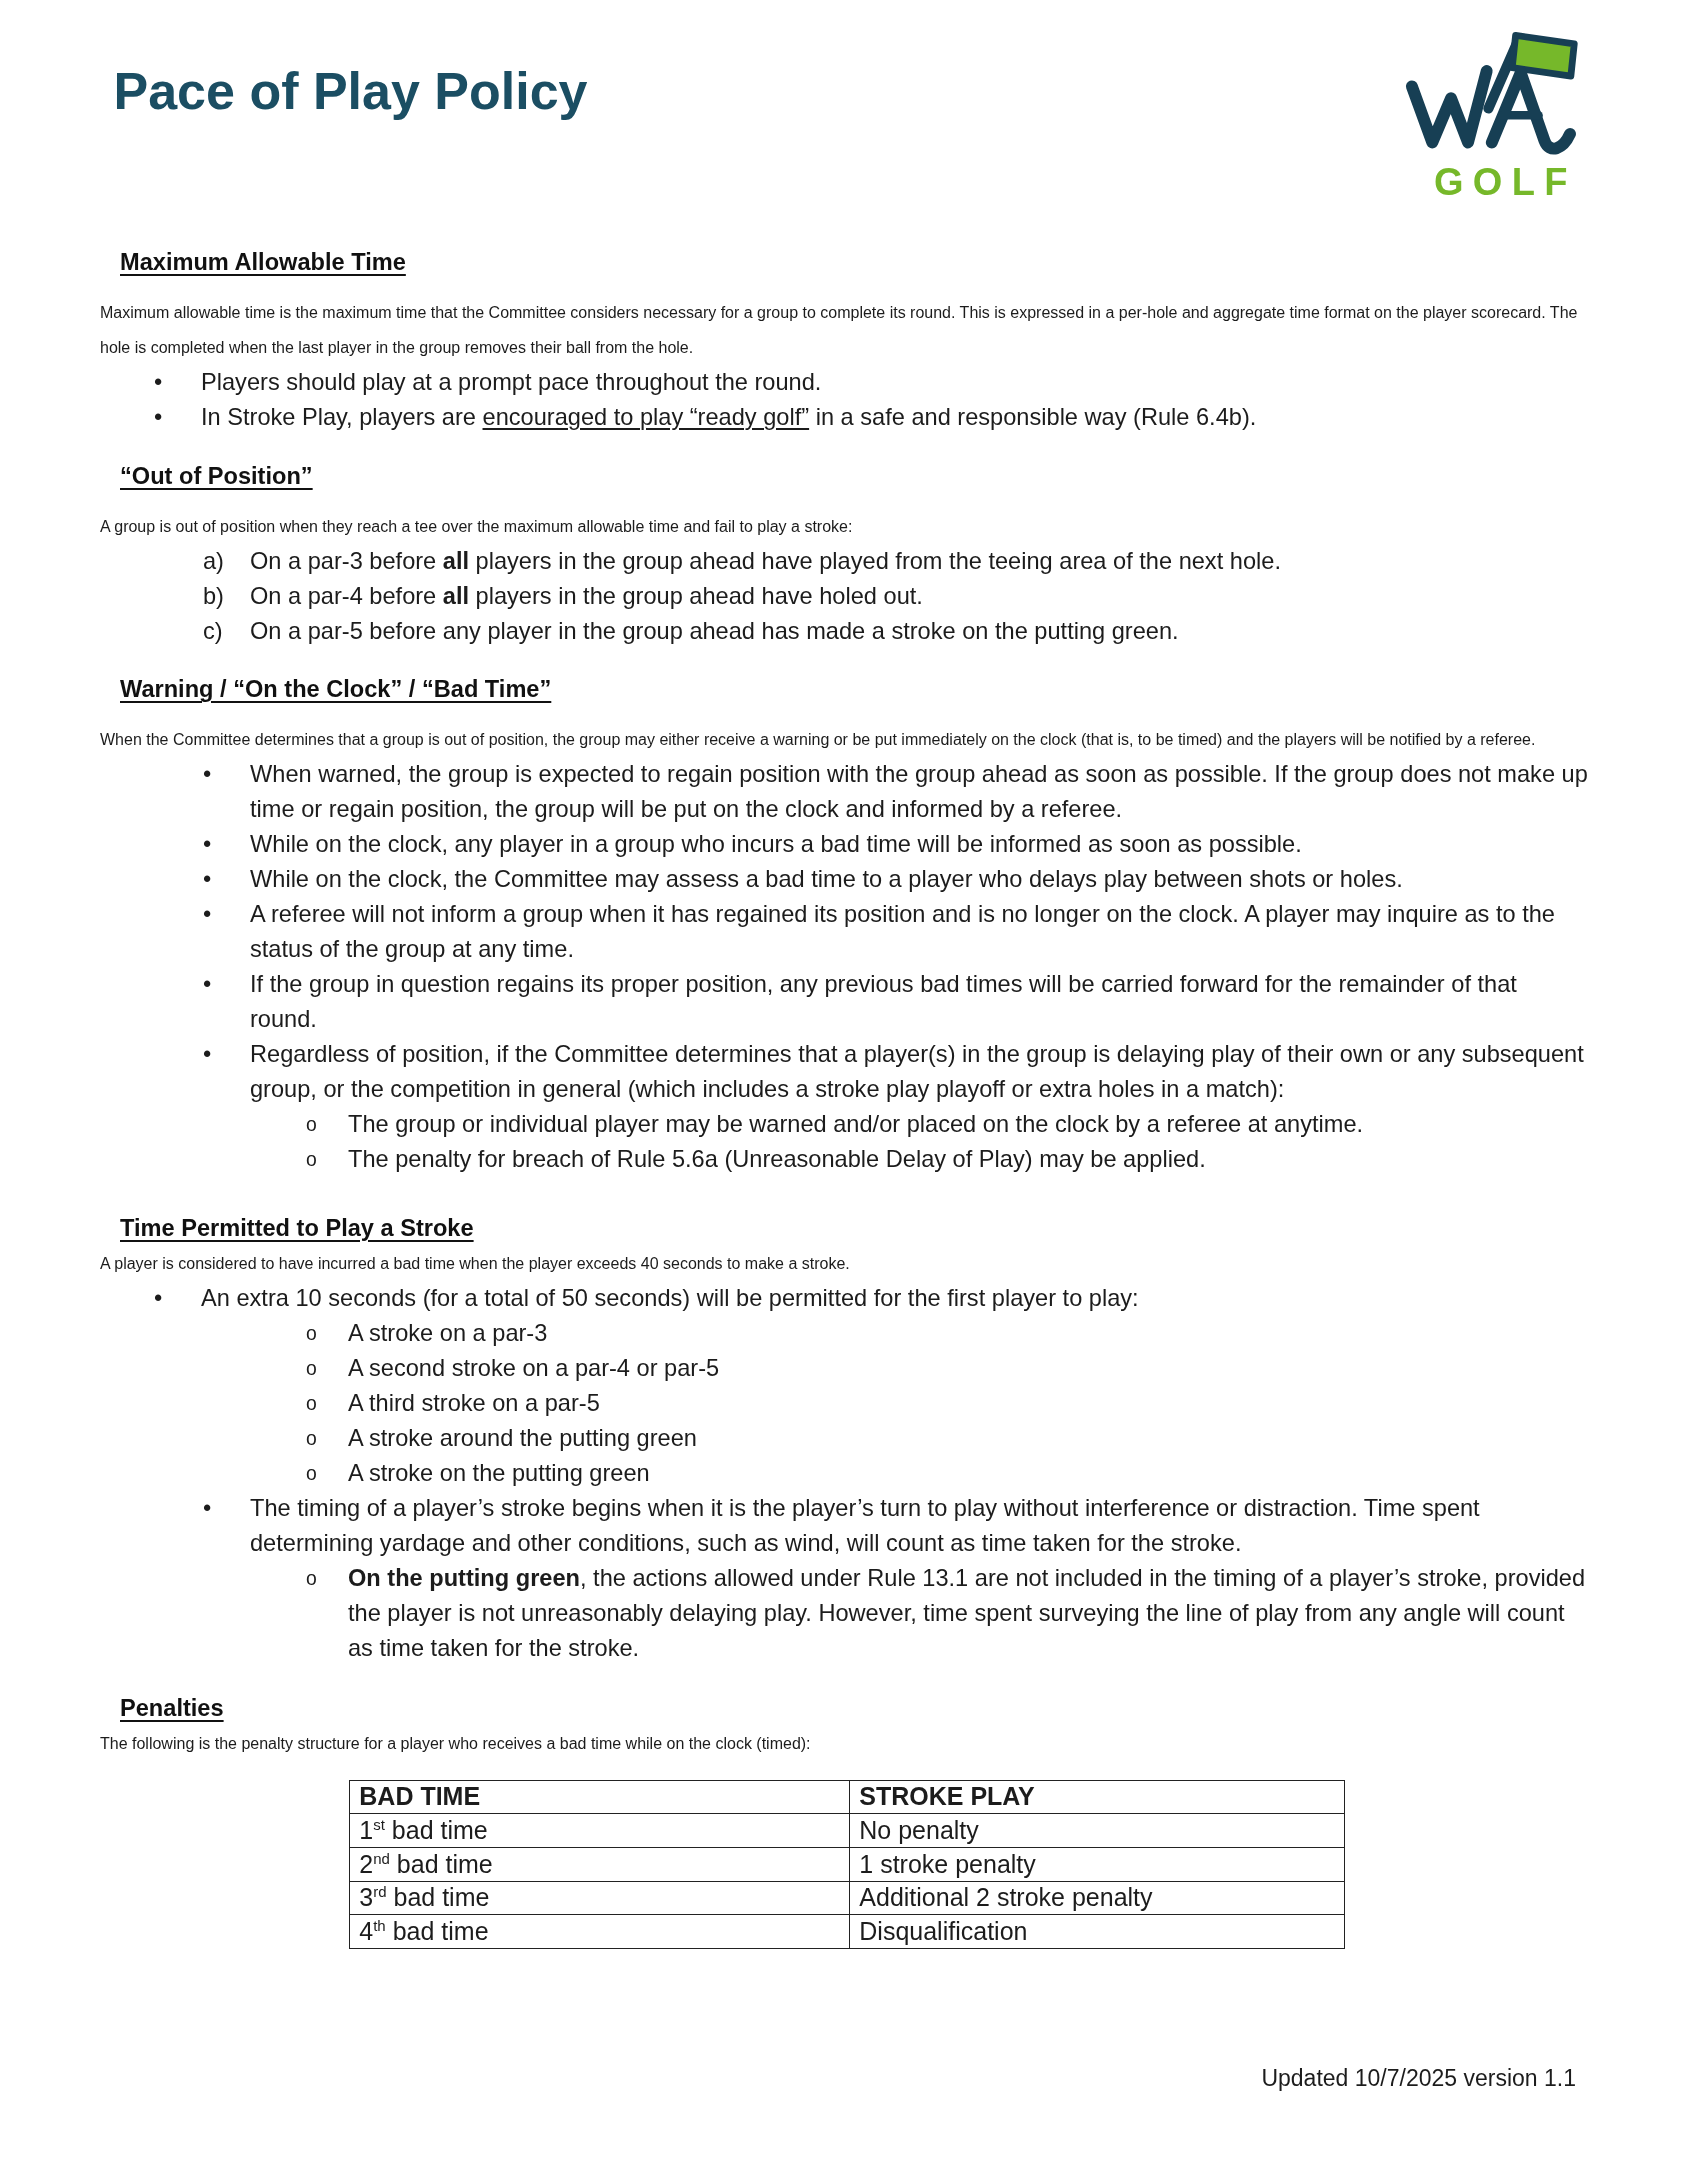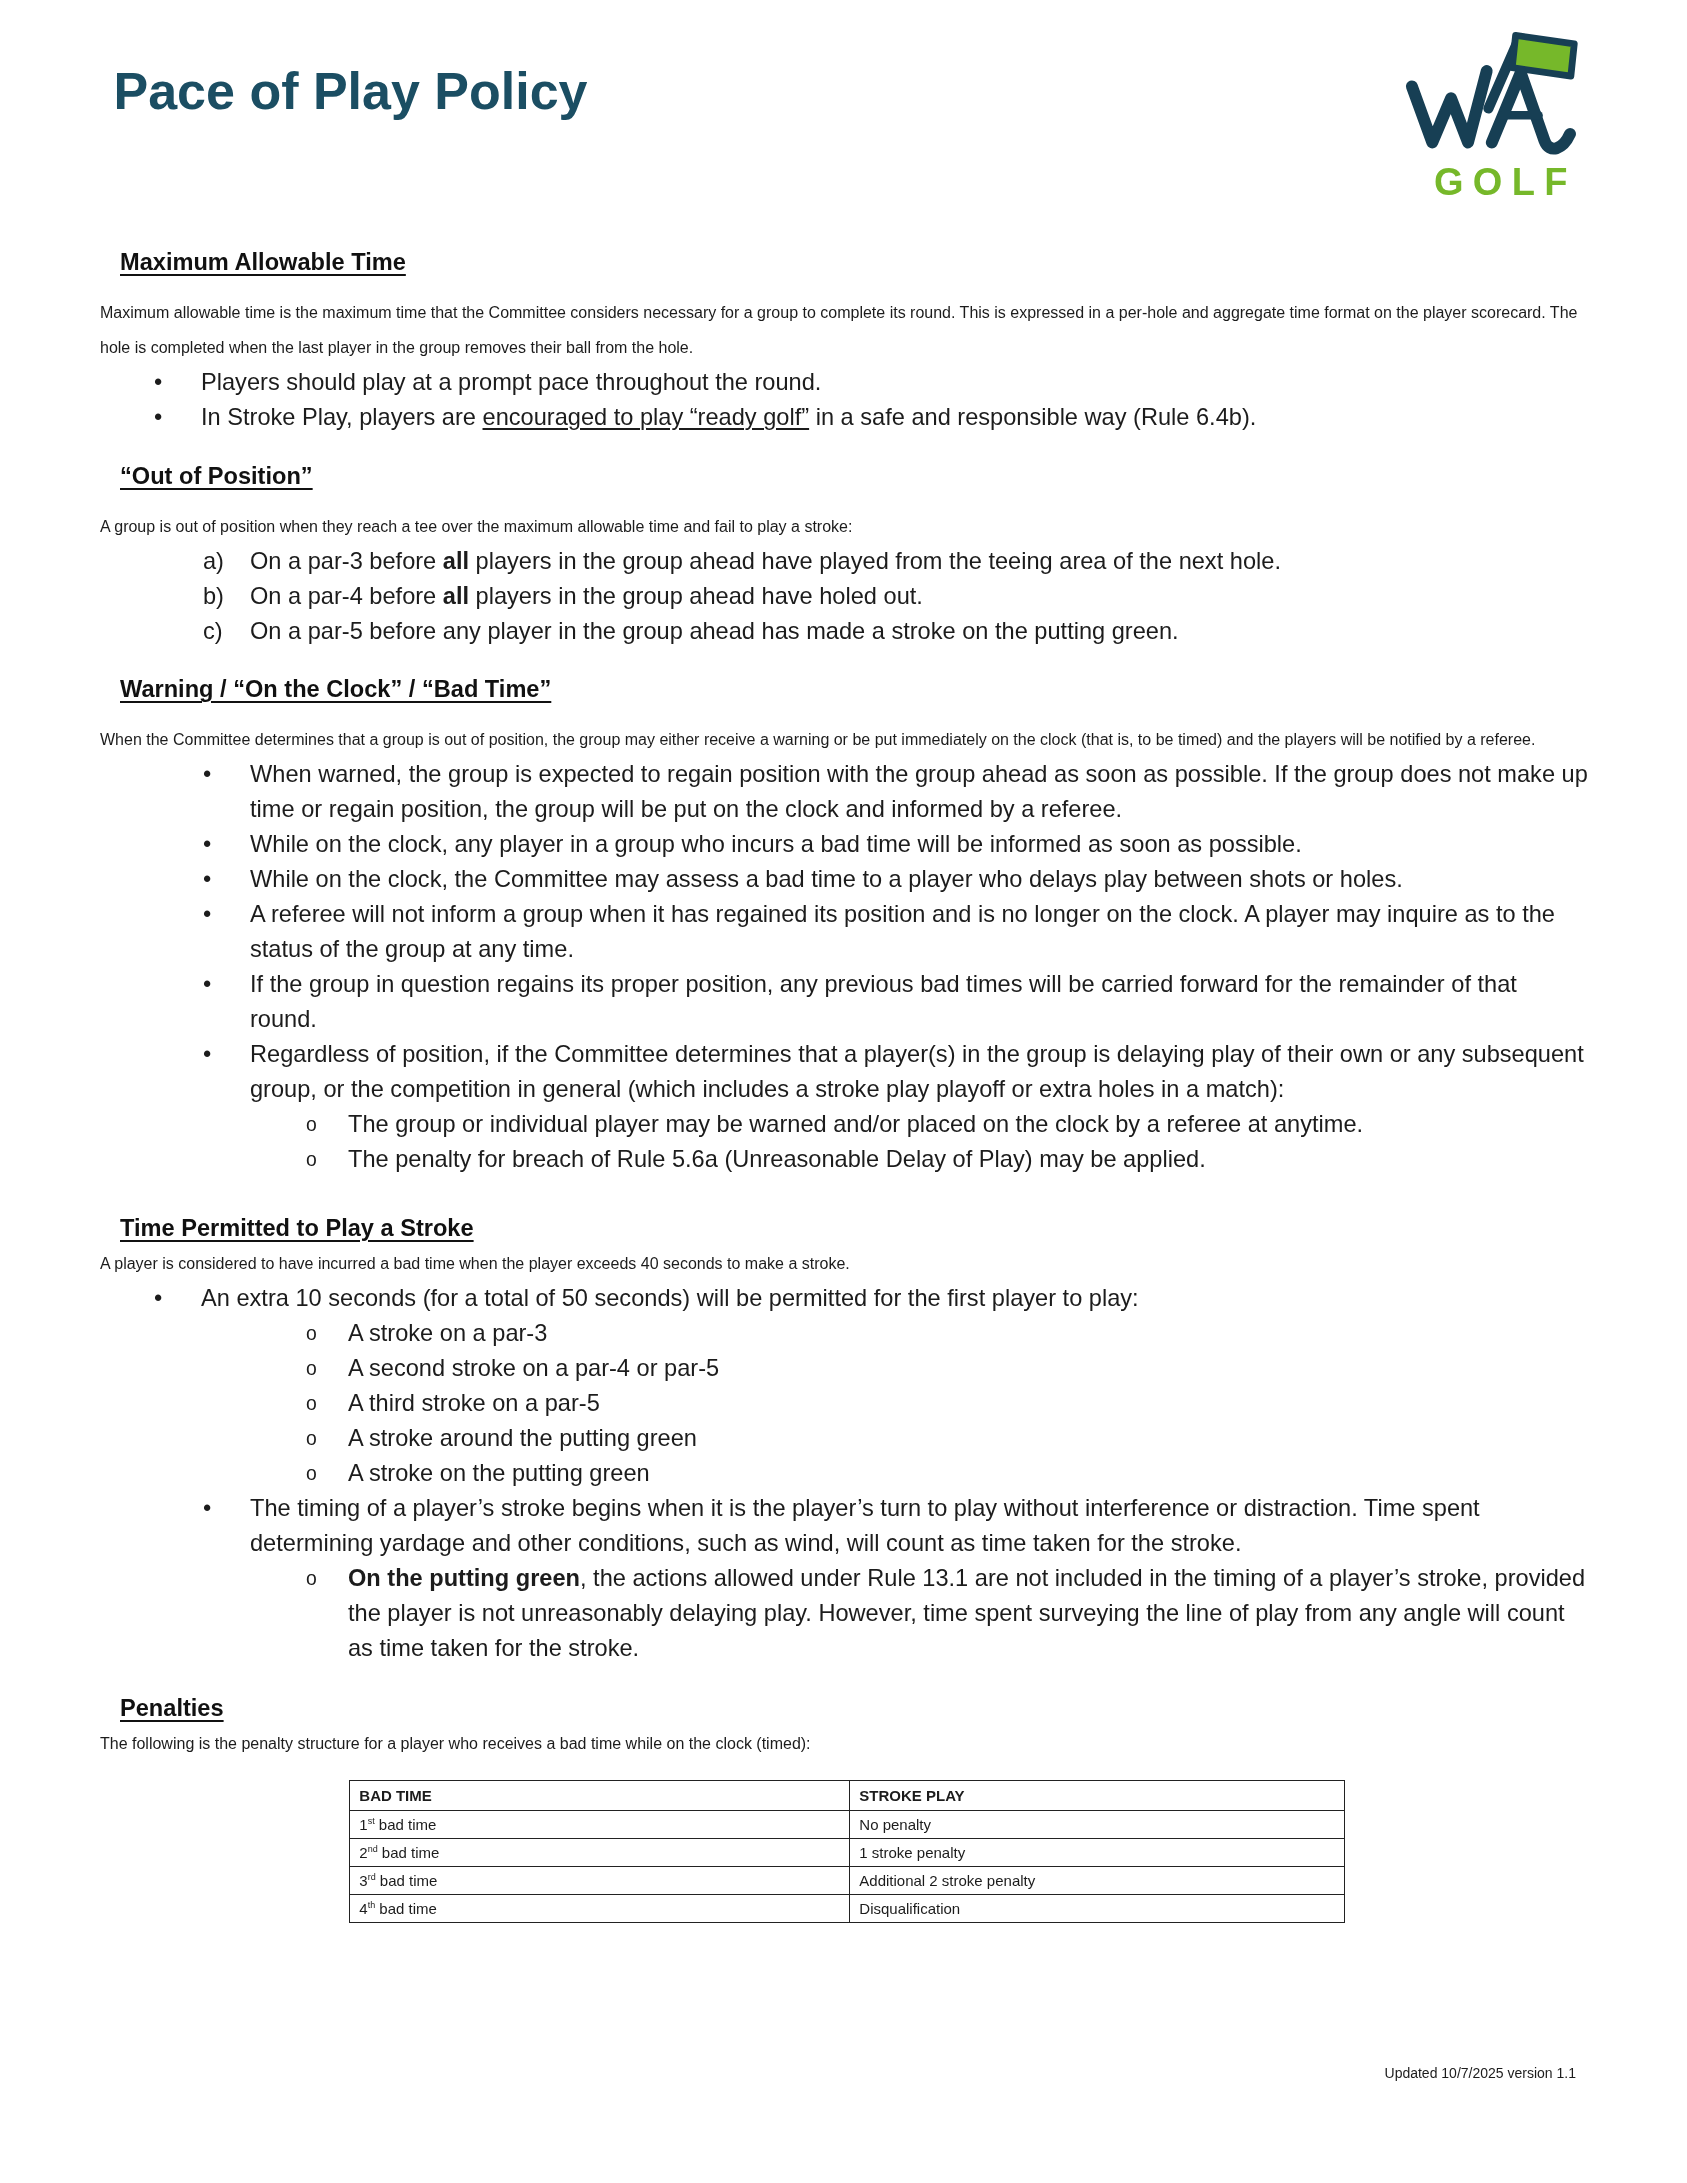--- a/index.html
+++ b/index.html
@@ -32,27 +32,27 @@
   .li .txt { flex:1 1 auto; }
   .l1  { padding-left:54px; }  .l1 .mk  { width:47px; }
   .l15 { padding-left:103px; } .l15 .mk { width:47px; }
   .l2  { padding-left:206px; } .l2 .mk  { width:42px; font-size:19.4px; }
   .u { text-decoration:underline; text-decoration-thickness:1.7px; text-underline-offset:3.4px; }
   .bu { font-weight:bold; text-decoration-thickness:1.7px; text-underline-offset:3.4px; }
   .b { font-weight:bold; }
   .ptable { border-collapse:collapse; margin:18.6px 0 0 249px; }
   .ptable th, .ptable td {
     border:1.7px solid #222; text-align:left; vertical-align:middle;
-    font-size:15px; padding:1.7px 9.3px; height:28px;
+    font-size:25px; padding:1.7px 9.3px; height:28px;
   }
   .ptable th { font-weight:bold; height:30px; }
   .ptable sup { font-size:0.6em; }
   .footer {
     position:absolute; top:2065px; right:111px;
-    font-size:14px; color:#1c1c1c;
+    font-size:23px; color:#1c1c1c;
   }
   .logo { position:absolute; top:30px; right:83px; width:204px; text-align:center; }
   .logo-golf {
     margin-top:0px; font-size:38px; font-weight:bold;
     color:#76b82a; letter-spacing:9.3px; margin-left:6.7px;
   }
 </style>
 </head>
 <body>
 

